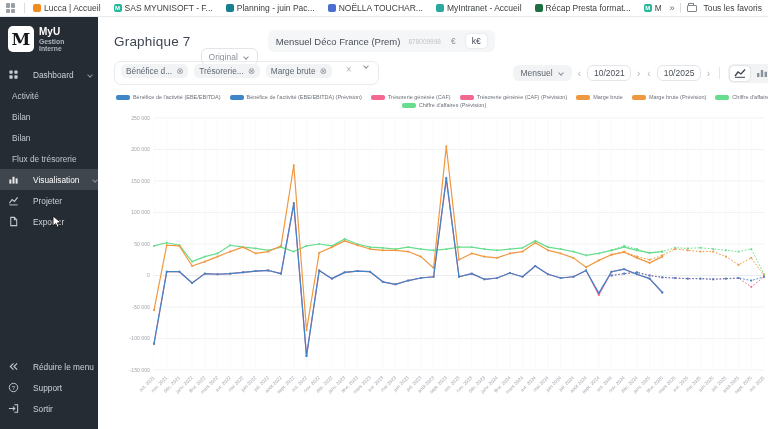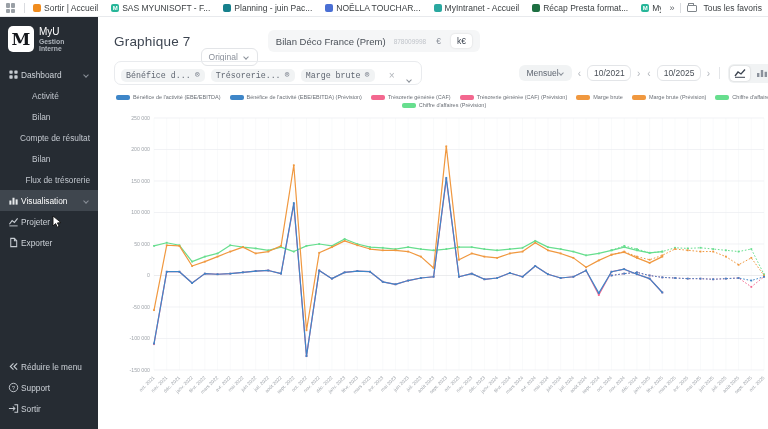--- a/index.html
+++ b/index.html
@@ -21,52 +21,52 @@
 
   
   .app { display:flex; height:412px; }
 
   
   .sidebar { width:98px; background:#262c33; color:#ced3d9; display:flex; flex-direction:column; flex:0 0 auto; position:relative; }
   .logo-row { display:flex; align-items:flex-start; gap:5px; padding:9px 8px 8px 8px; }
   .logo-box { width:26px; height:26px; background:#fff; border-radius:5px; display:flex; align-items:center; justify-content:center;
               color:#14171c; font-size:17px; font-weight:bold; font-family:"DejaVu Serif","Liberation Serif",serif; }
   .logo-texts { display:flex; flex-direction:column; line-height:1.05; padding-top:1px; }
-  .logo-title { font-size:10px; color:#fff; font-weight:normal; }
+  .logo-title { font-size:10px; color:#fff; font-weight:bold; }
   .logo-sub { font-size:6.8px; color:#aeb4bb; width:34px; font-weight:bold; }
   .nav { display:flex; flex-direction:column; margin-top:4px; }
-  .nav-item { height:21px; display:flex; align-items:center; gap:2px; padding:0 8px; font-size:8.3px; cursor:pointer; }
-  .nav-item.child { padding-left:32px; color:#c3c8cf;justify-content:flex-end; }
+  .nav-item { height:21px; display:flex; align-items:center; gap:14px; padding:0 8px; font-size:8.3px; cursor:pointer; }
+  .nav-item.child { padding-left:12px; color:#c3c8cf; }
   .nav-item.active { background:#3f464e; color:#fff; }
   .nav-item .lbl { flex:1; white-space:nowrap; }
   .nav-icon { width:11px; height:11px; flex:0 0 auto; display:flex; align-items:center; justify-content:center; color:#c7ccd2; font-size:9px; }
   .chev { width:4px; height:4px; border-right:1px solid #8b9199; border-bottom:1px solid #8b9199; transform:rotate(45deg); margin-right:2px; flex:0 0 auto;}
   .side-footer { margin-top:auto; padding-bottom:10px; }
   .cursor-ptr { position:absolute; left:52px; top:198px; z-index:5; }
 
   
   .main { flex:1; background:#fff; position:relative; padding:0 8px 0 16px; }
   .hdr { display:flex; align-items:center; margin-top:12px; height:24px; gap:10px; }
   .page-title { font-size:13.5px; color:#3c4450; font-weight:500; letter-spacing:.2px; }
   .select-box { border:1px solid #e3e5e8; border-radius:6px; padding:3px 7px; font-size:8.5px; color:#8b919b; display:flex; align-items:center; gap:6px; cursor:pointer; background:#fff;margin-top:32px; }
   .company-pill { background:#f5f6f7; border-radius:6px; padding:4px 8px; display:flex; align-items:center; gap:8px; }
   .company-name { font-size:9.5px; color:#4a5058; }
   .company-code { font-size:6.5px; color:#c0c4ca; }
   .cur-eur { font-size:8.5px; color:#8b919b; padding:0 2px; cursor:pointer; }
   .cur-keur { font-size:8.5px; color:#3c4450; background:#fff; border-radius:4px; padding:2px 6px; box-shadow:0 0 2px rgba(0,0,0,.15); cursor:pointer; }
 
   .filter-row { display:flex; align-items:center; margin-top:8px; height:24px; }
-  .chips-box { border:1px solid #e9ebee; border-radius:7px; padding:2px 6px; display:flex; align-items:flex-end; gap:6px; height:24px;font-family:Liberation Mono, monospace; }
+  .chips-box { border:1px solid #e9ebee; border-radius:7px; padding:2px 6px; display:flex; align-items:flex-start; gap:6px; height:24px; }
   .chip { background:#f1f3f4; border-radius:5px; padding:2px 5px; font-size:8.3px; color:#5f6671; display:flex; align-items:center; gap:4px; cursor:pointer; white-space:nowrap; }
   .chip-x { font-size:8.5px; color:#8b919b; line-height:1; }
   .clear-x { color:#b0b4ba; font-size:10px; margin:0 2px 0 8px; cursor:pointer; }
   .chips-chev { margin:0 4px; }
 
   .controls { margin-left:auto; display:flex; align-items:center; gap:5px; }
-  .pill { background:#f1f3f4; border-radius:6px; padding:3px 7px; font-size:8.5px; color:#5f6671; display:flex; align-items:center; cursor:pointer;text-align:center; }
+  .pill { background:#f1f3f4; border-radius:6px; padding:3px 7px; font-size:8.5px; color:#5f6671; display:flex; align-items:center; gap:6px; cursor:pointer;text-align:center; }
   .nav-arrow { color:#b0b4ba; font-size:10px; cursor:pointer; padding:0 1px; }
   .date-box { border:1px solid #e3e5e8; border-radius:6px; padding:2px 6px; font-size:8.5px; color:#4a5058; width:44px; text-align:center; background:#fff; }
   .v-div { width:1px; height:12px; background:#e3e5e8; margin:0 3px; }
   .icon-pill { background:#f1f3f4; border-radius:6px; padding:2px; display:flex; align-items:center; gap:2px; }
   .icon-slot { width:20px; height:15px; border-radius:4px; display:flex; align-items:center; justify-content:center; cursor:pointer; }
   .icon-slot.active { background:#fff; box-shadow:0 0 2px rgba(0,0,0,.2); }
 
   .legend { margin-top:9px; display:flex; flex-direction:column; gap:2px; }
   .legend-row { display:flex; justify-content:center; align-items:center; gap:9px; flex-wrap:nowrap; }
   .legend-item { display:flex; align-items:center; gap:3px; font-size:5.5px; color:#6b7077; white-space:nowrap; cursor:pointer; }
@@ -81,21 +81,21 @@
   <div class="apps-grid">
       <i></i>
       <i></i>
       <i></i>
       <i></i>
     </div>
   <div class="tb-div"></div>
   <div class="bookmarks">
       <div class="bookmark">
         <span class="favicon" style="background: rgb(240, 140, 30);"></span>
-        <span>Sortir | Accueil</span>
+        <span>Lucca | Accueil</span>
       </div>
       <div class="bookmark">
         <span class="favicon" style="background: rgb(39, 182, 153);">M</span>
         <span>SAS MYUNISOFT - F...</span>
       </div>
       <div class="bookmark">
         <span class="favicon" style="background: rgb(22, 128, 140);"></span>
         <span>Planning - juin Pac...</span>
       </div>
       <div class="bookmark">
@@ -148,23 +148,20 @@
           <span class="lbl">Dashboard</span>
           <span class="chev"></span>
         </div>
         <div class="nav-item child">
           <span class="lbl">Activité</span>
         </div>
         <div class="nav-item child">
           <span class="lbl">Bilan</span>
         </div>
         <div class="nav-item child">
-          <span class="lbl">Compte de résultat</span>
-        </div>
-        <div class="nav-item child">
           <span class="lbl">Bilan</span>
         </div>
         <div class="nav-item child">
           <span class="lbl">Flux de trésorerie</span>
         </div>
         <div class="nav-item active">
           <span class="nav-icon">
             <svg width="11" height="11" viewBox="0 0 12 12">
               <g fill="#e8eaec">
                 <rect x="1.5" y="6" width="2.2" height="4.5"></rect>
@@ -235,21 +232,21 @@
   </div>
 
   <div class="main">
     <div class="hdr">
       <span class="page-title">Graphique 7</span>
       <div class="select-box">
         <span>Original</span>
         <span class="chev"></span>
       </div>
       <div class="company-pill">
-        <span class="company-name">Bilan Déco France (Prem)</span>
+        <span class="company-name">Mensuel Déco France (Prem)</span>
         <span class="company-code">878009998</span>
         <span class="cur-eur">€</span>
         <span class="cur-keur">k€</span>
       </div>
     </div>
 
     <div class="filter-row">
       <div class="chips-box">
         <span id="chips" style="display:flex;gap:6px;align-items:center;">
             <span class="chip">

